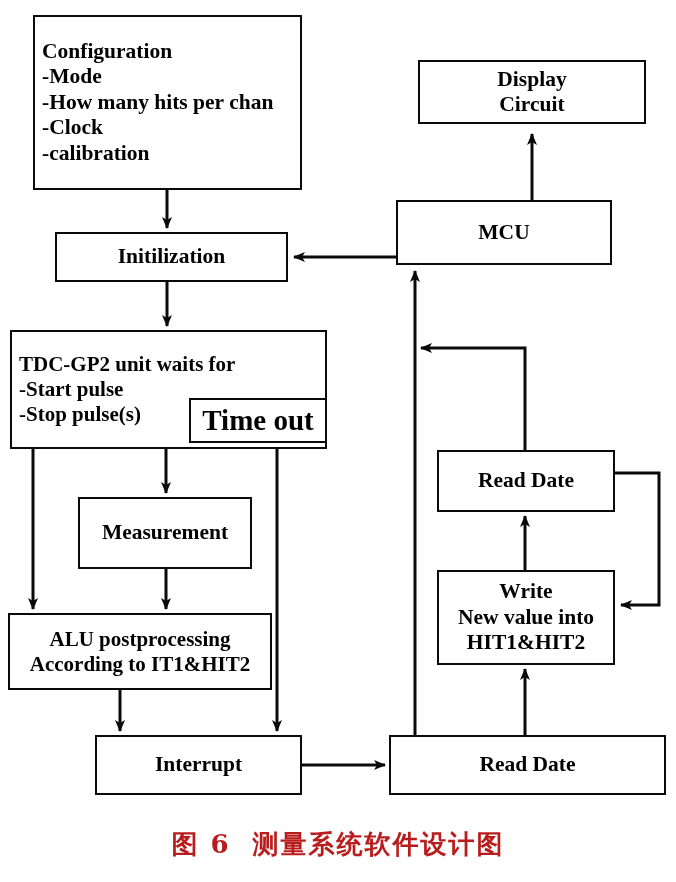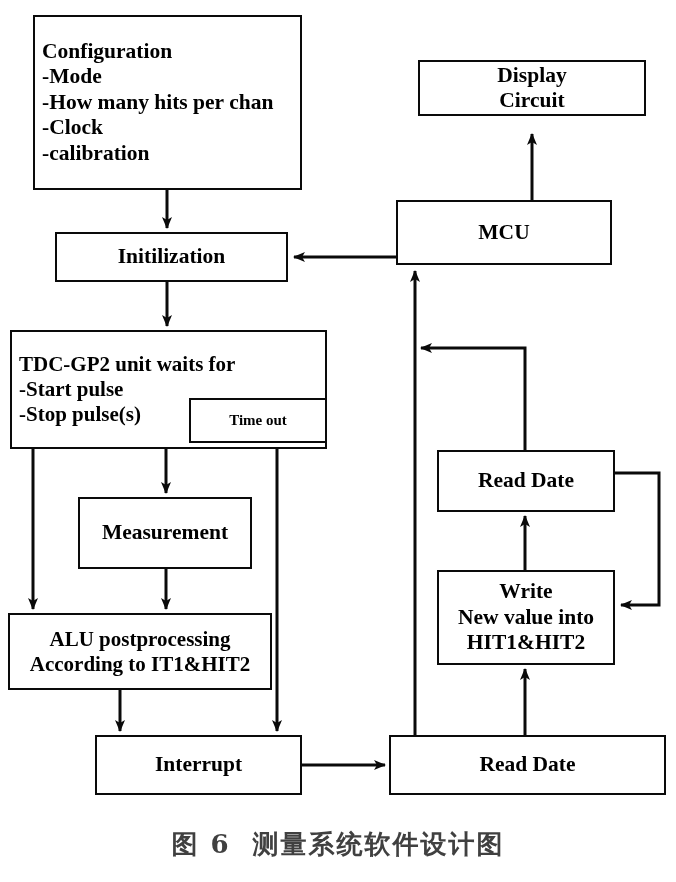--- a/index.html
+++ b/index.html
@@ -31,42 +31,42 @@
     color: #000000;
     font-weight: bold;
     line-height: 1.18;
   }
   .node.center { align-items: center; text-align: center; }
   .node.left { align-items: flex-start; text-align: left; padding-left: 7px; }
   .node .ln { display: block; white-space: pre; }
 
   
   #node-configuration { left: 33px;  top: 15px;  width: 269px; height: 175px; font-size: 21.5px; z-index: 5; }
-  #node-display       { left: 418px; top: 60px;  width: 228px; height: 56px;  font-size: 21.5px; z-index: 5; }
+  #node-display       { left: 418px; top: 60px;  width: 228px; height: 64px;  font-size: 21.5px; z-index: 5; }
   #node-mcu           { left: 396px; top: 200px; width: 216px; height: 65px;  font-size: 21.5px; z-index: 5; }
   #node-initilization { left: 55px;  top: 232px; width: 233px; height: 50px;  font-size: 21.5px; z-index: 5; text-align: right; }
   #node-tdc           { left: 10px;  top: 330px; width: 317px; height: 119px; font-size: 21px;   z-index: 4; text-align: right; }
-  #node-timeout       { left: 189px; top: 398px; width: 138px; height: 45px;  font-size: 15px; z-index: 6; }
+  #node-timeout       { left: 189px; top: 398px; width: 138px; height: 45px;  font-size: 29px; z-index: 6; }
   #node-readdate-mid  { left: 437px; top: 450px; width: 178px; height: 62px;  font-size: 21.5px; z-index: 6; }
   #node-calibration   { left: 78px;  top: 497px; width: 174px; height: 72px;  font-size: 21.5px; z-index: 5; }
   #node-write         { left: 437px; top: 570px; width: 178px; height: 95px;  font-size: 21.5px; z-index: 6; }
   #node-alu           { left: 8px;   top: 613px; width: 264px; height: 77px;  font-size: 21px;   z-index: 5; }
   #node-interrupt     { left: 95px;  top: 735px; width: 207px; height: 60px;  font-size: 21.5px; z-index: 5; }
   #node-readdate-bot  { left: 389px; top: 735px; width: 277px; height: 60px;  font-size: 21.5px; z-index: 5; }
 
   #caption {
     position: absolute;
     left: 0;
     top: 827px;
     width: 676px;
     text-align: center;
     font-size: 26px;
     font-weight: bold;
     letter-spacing: 2px;
-    color: #404040;
+    color: #b91c1c;
     font-family: "DejaVu Serif", "Liberation Serif", serif;
   }
   #caption .cap-num { margin-right: 22px; }
 </style>
 </head>
 <body>
 
 <div id="page">
 
   <svg id="diagram-svg" width="676" height="882" viewBox="0 0 676 882">

